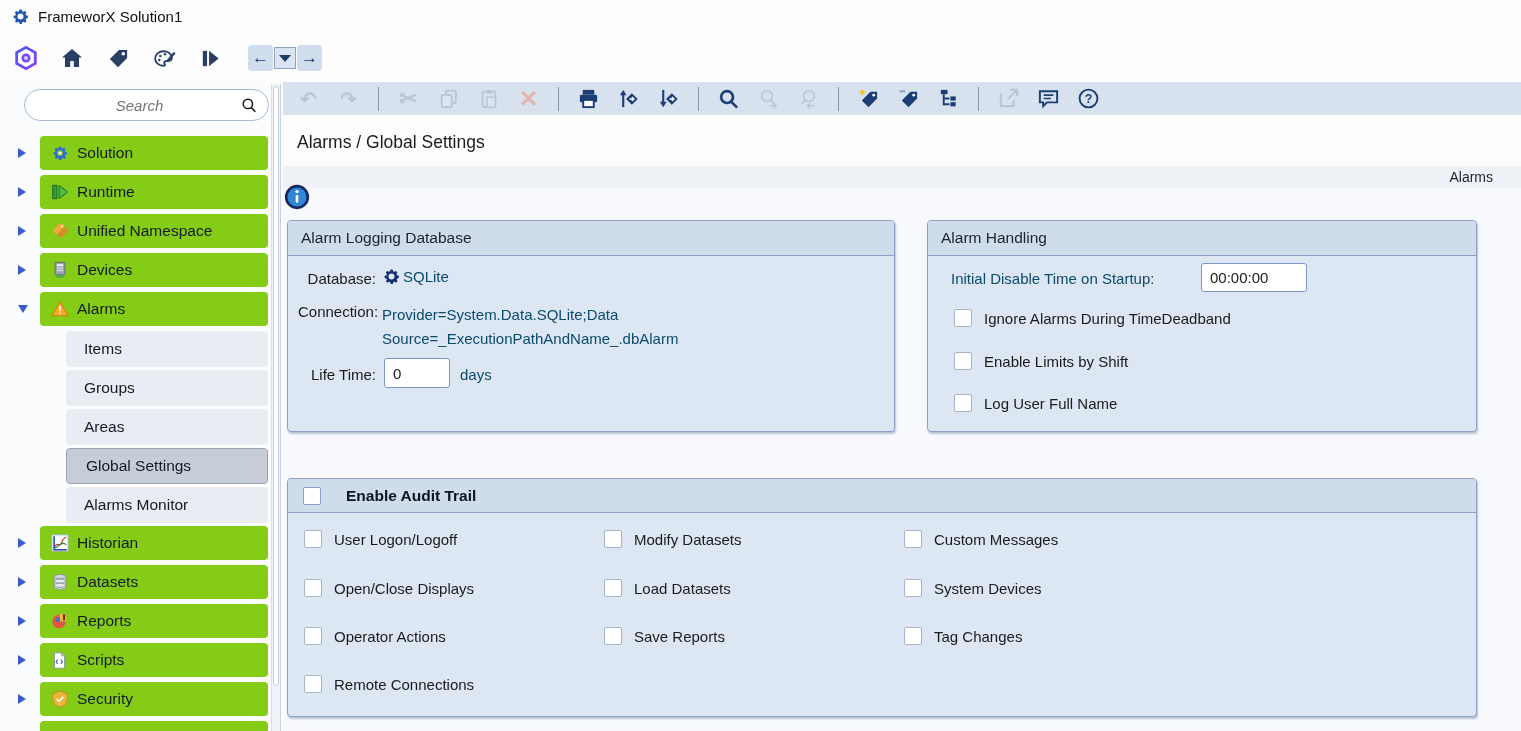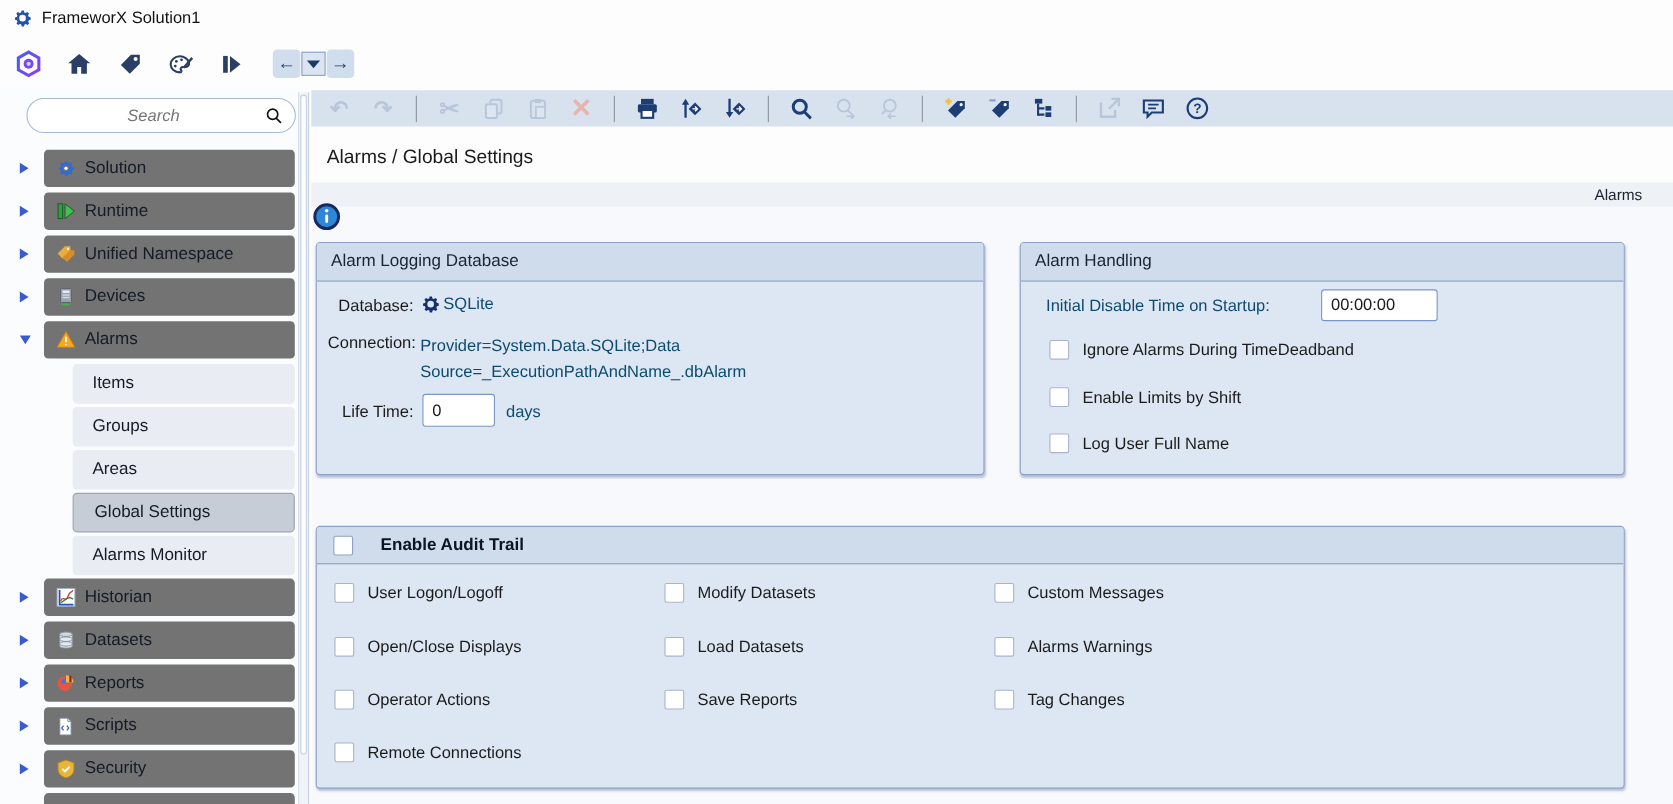--- a/index.html
+++ b/index.html
@@ -23,21 +23,21 @@
   .sidebar-head { position:absolute; top:6px; left:10px; right:2px; height:38px; display:flex; align-items:center; gap:10px; }
   .hamburger { display:flex; flex-direction:column; gap:4px; width:24px; padding:2px; }
   .hamburger span { display:block; height:3.2px; background:#203a66; border-radius:2px; }
   .searchpill { flex:1; height:32px; border:1.5px solid #a9bad9; border-radius:16px; background:#fff; display:flex; align-items:center; padding:0 10px 0 14px; }
   .searchpill input { flex:1; border:none; outline:none; background:transparent; font-size:15px; font-style:italic; color:#555; font-family:"Liberation Sans", sans-serif; text-align:center; }
   .tree { position:absolute; top:56px; left:0; right:0; bottom:0; overflow:hidden; }
   .node { position:relative; height:34px; margin-bottom:5px; }
   .node .arrow { position:absolute; left:18px; top:12px; }
   .arr-right { width:0; height:0; border-left:8px solid #3b5ad0; border-top:5px solid transparent; border-bottom:5px solid transparent; }
   .arr-down  { width:0; height:0; border-top:8px solid #3b5ad0; border-left:5px solid transparent; border-right:5px solid transparent; margin-top:1px; }
-  .pill { position:absolute; left:40px; right:2px; top:0; bottom:0; background:#737373; border-radius:4px; display:flex; align-items:center; gap:8px; padding-left:10px; font-size:15.5px; color:#141a26; }
+  .pill { position:absolute; left:40px; right:2px; top:0; bottom:0; background:#84cc16; border-radius:4px; display:flex; align-items:center; gap:8px; padding-left:10px; font-size:15.5px; color:#141a26; }
   .child { position:relative; height:36px; margin-bottom:3px; }
   .childpill { position:absolute; left:66px; right:2px; top:0; bottom:0; background:#e9edf3; border-radius:4px; display:flex; align-items:center; padding-left:18px; font-size:15.5px; color:#141a26; }
   .childpill.selected { background:#c7cdd7; border:1px solid #99a3b7;padding-left:19px; }
   .nicon { width:19px; height:19px; display:flex; align-items:center; justify-content:center; flex:none; }
   
   .vscroll { position:absolute; left:271px; top:84px; width:10px; height:647px; background:#f1f3f8; border-left:1px solid #d8dfea; border-right:1px solid #c7d1e1; }
   .vthumb { position:absolute; left:1px; width:6px; top:2px; height:600px; background:#fdfdfe; border:1px solid #c7d1e1; border-radius:3px; }
   
   .main { position:absolute; left:283px; top:82px; width:1238px; height:649px; background:#fdfdfe; }
   .toolbar { position:absolute; left:0; top:0; width:1238px; height:33px; background:#d8e2ef; display:flex; align-items:center; padding-left:12px; gap:13px; }
@@ -518,21 +518,21 @@
             <span class="cb"></span>
             <span>Save Reports</span>
           </span>
 
           <span class="cbrow" style="left:616px; top:17px;">
             <span class="cb"></span>
             <span>Custom Messages</span>
           </span>
           <span class="cbrow" style="left:616px; top:66px;">
             <span class="cb"></span>
-            <span>Alarms Warnings</span>
+            <span>System Devices</span>
           </span>
           <span class="cbrow" style="left:616px; top:114px;">
             <span class="cb"></span>
             <span>Tag Changes</span>
           </span>
         </div>
       </div>
 
     </div>
   </div>

